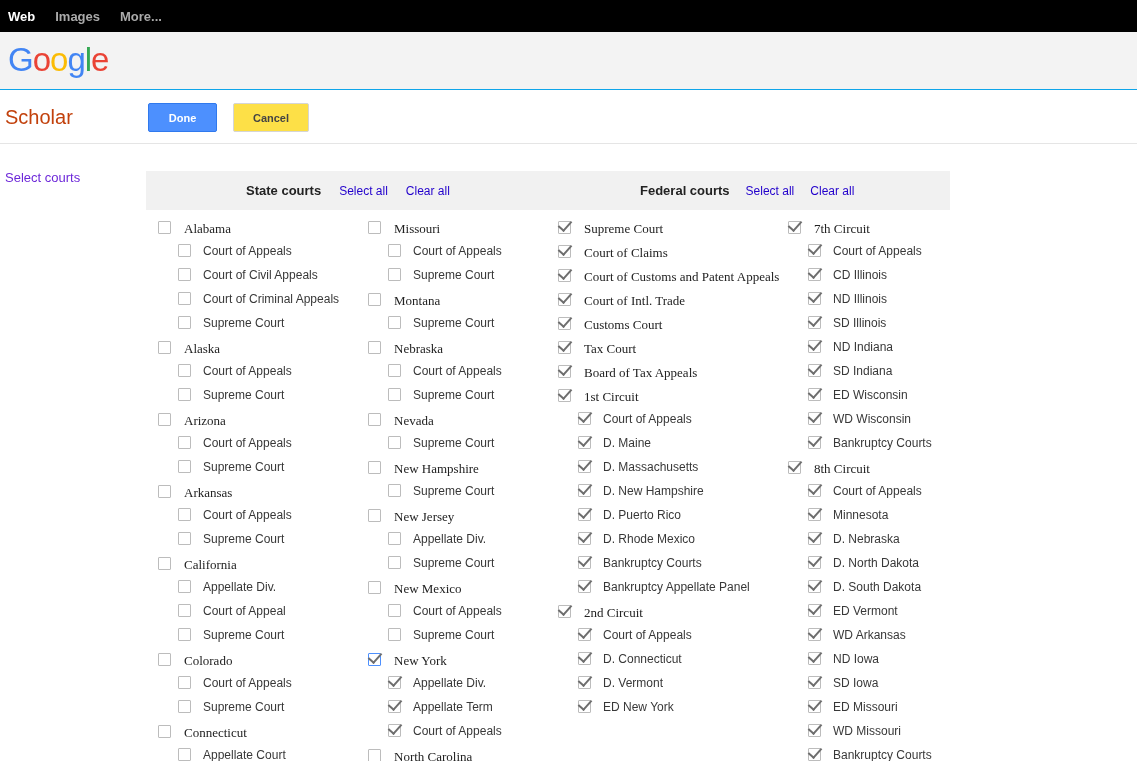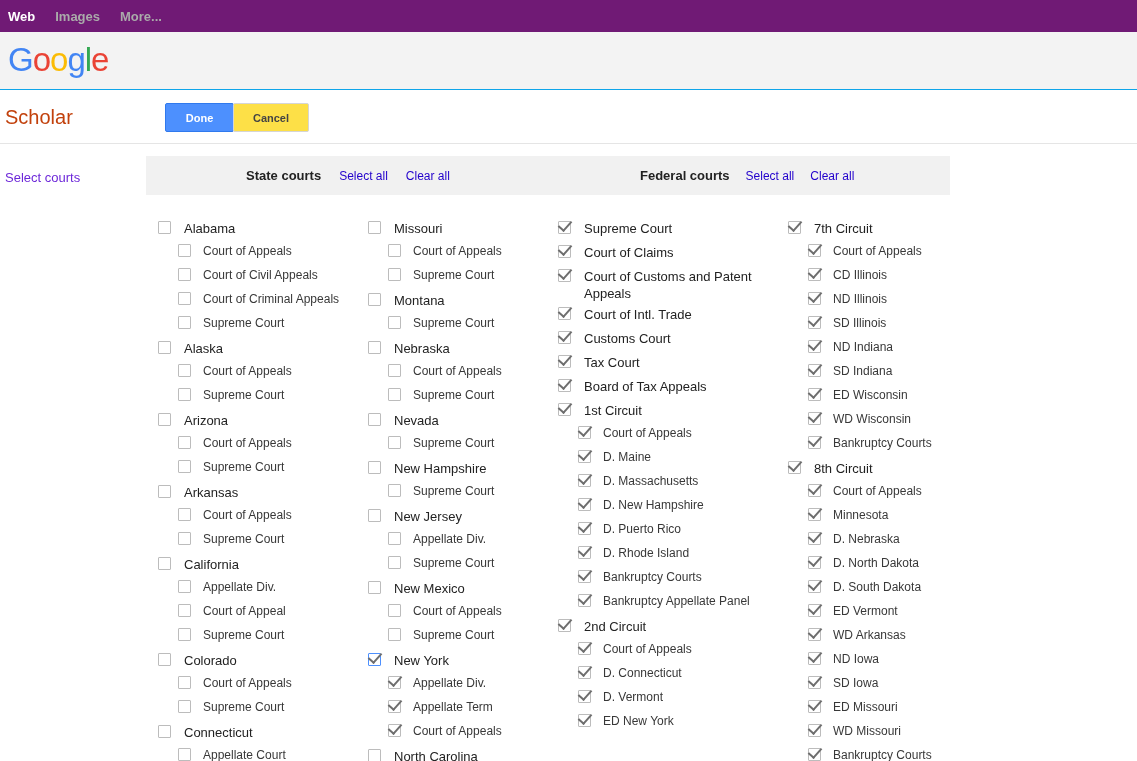--- a/index.html
+++ b/index.html
@@ -5,21 +5,21 @@
   * { margin:0; padding:0; box-sizing:border-box; }
   html,body { width:1137px; height:761px; }
   body {
     position:relative; overflow:hidden; background:#fff;
     font-family:"Liberation Sans", sans-serif;
   }
 
   
   .topbar {
     position:absolute; top:0; left:0; width:1137px; height:32px;
-    background:#701a75; display:flex; align-items:center;
+    background:#000000; display:flex; align-items:center;
     padding-left:8px; gap:20px;
   }
   .topbar-item { font-size:13px; font-weight:bold; color:#aaa; cursor:pointer; }
   .topbar-item.active { color:#fff; }
 
   
   .logo-band {
     position:absolute; top:32px; left:0; width:1137px; height:58px;
     background:#f3f3f3; border-bottom:1px solid #0ea5e9;
   }
@@ -29,48 +29,48 @@
   }
 
   
   .brand {
     position:absolute; left:5px; top:106px; font-size:20px; color:#c2410c;
     cursor:pointer;
   }
   .btn { position:absolute; top:103px; height:29px; border-radius:2px;
     font-size:11px; font-weight:bold; font-family:"Liberation Sans",sans-serif;
     cursor:pointer; }
-  .btn-done { left:148px; width:69px; background:#4d90fe; border:1px solid #3079ed; color:#fff;margin-left:17px; }
+  .btn-done { left:148px; width:69px; background:#4d90fe; border:1px solid #3079ed; color:#fff; }
   .btn-cancel { left:233px; width:76px; background:#fde047; border:1px solid #d5d5d5; color:#444; }
   .toolbar-divider {
     position:absolute; top:143px; left:0; width:1137px; height:1px; background:#e5e5e5;
   }
 
   
   .section-label { position:absolute; left:5px; top:170px; font-size:13px; color:#6d28d9; }
   .courts-header {
-    position:absolute; left:146px; top:156px; width:804px; height:39px;
+    position:absolute; left:146px; top:171px; width:804px; height:39px;
     background:#f1f1f1;
   }
   .hdr-block { position:absolute; top:0; height:39px; display:flex; align-items:center; gap:18px; }
   .hdr-state { left:100px; }
   .hdr-federal { left:494px;gap:16px; }
   .hdr-title { font-size:13px; font-weight:bold; color:#222; }
   .hdr-link { font-size:12px; color:#2200cc; cursor:pointer; }
 
   
   .courts-col { position:absolute; top:220px; }
   .col-1 { left:158px; width:198px; }
   .col-2 { left:368px; width:185px; }
   .col-3 { left:558px; width:222px; }
   .col-4 { left:788px; width:190px; }
 
   .group { margin-bottom:4px; }
   .row { display:flex; align-items:flex-start; cursor:pointer; }
-  .group-row { min-height:20px; }
+  .group-row { min-height:20px;font-family:Liberation Serif, serif; }
   .child-row { height:24px; padding-left:20px; }
   .group-label { font-size:13px; color:#222; line-height:17px; padding-top:0; }
   .child-label { font-size:12px; color:#383838; line-height:15px; padding-top:4px; }
 
   .cb {
     position:relative; flex:0 0 auto; width:13px; height:13px;
     background:#fff; border:1px solid #bcbcbc; border-radius:1px; cursor:pointer;
   }
   .group-row .cb { margin:1px 13px 0 0; }
   .child-row .cb { margin:4px 12px 0 0; }
@@ -398,21 +398,21 @@
       <div class="row child-row">
         <span class="cb checked"></span>
         <span class="child-label">D. New Hampshire</span>
       </div>
       <div class="row child-row">
         <span class="cb checked"></span>
         <span class="child-label">D. Puerto Rico</span>
       </div>
       <div class="row child-row">
         <span class="cb checked"></span>
-        <span class="child-label">D. Rhode Island</span>
+        <span class="child-label">D. Rhode Mexico</span>
       </div>
       <div class="row child-row">
         <span class="cb checked"></span>
         <span class="child-label">Bankruptcy Courts</span>
       </div>
       <div class="row child-row">
         <span class="cb checked"></span>
         <span class="child-label">Bankruptcy Appellate Panel</span>
       </div>
     </div>

